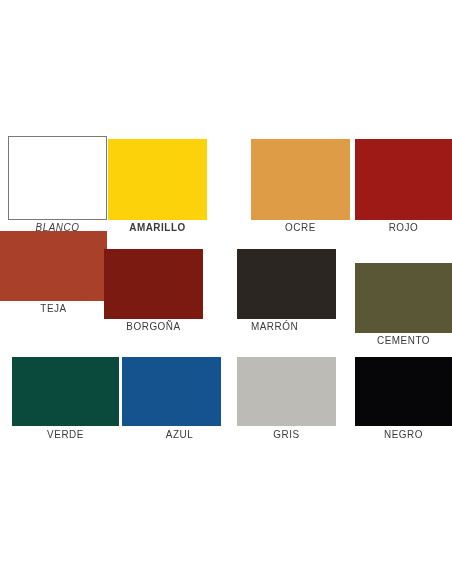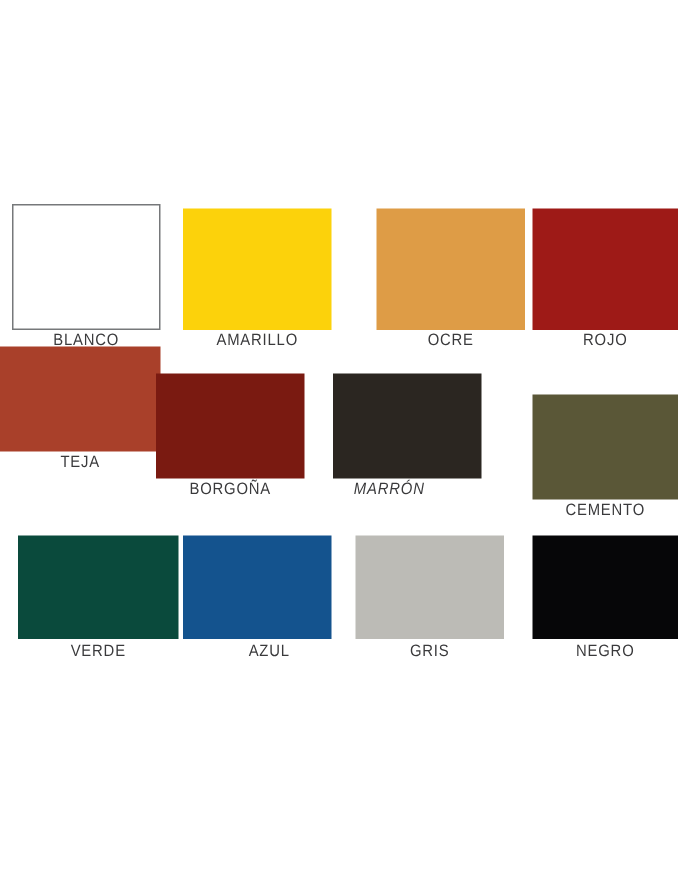--- a/index.html
+++ b/index.html
@@ -59,45 +59,45 @@
     transform: scaleX(0.9);
     transform-origin: center center;
     white-space: nowrap;
   }
 </style>
 </head>
 <body>
 
 <div id="chart">
   <div class="swatch-grid">
-      <div class="swatch-cell" style="left: 8px; top: 136px; width: 99px; height: 99px;">
+      <div class="swatch-cell" style="left: 8px; top: 136px; width: 99px; height: 99px; font-style: italic;">
         <div class="swatch-chip bordered" style="width: 99px; height: 84px; background: rgb(255, 255, 255); border-color: rgb(118, 120, 122);"></div>
         <div class="swatch-label" style="top: 85px;">BLANCO</div>
       </div>
-      <div class="swatch-cell" style="left: 122px; top: 139px; width: 99px; height: 96px;">
+      <div class="swatch-cell" style="left: 108px; top: 139px; width: 99px; height: 96px; font-weight: bold;">
         <div class="swatch-chip" style="width: 99px; height: 81px; background: rgb(252, 210, 11);"></div>
         <div class="swatch-label" style="top: 82px;">AMARILLO</div>
       </div>
       <div class="swatch-cell" style="left: 235px; top: 139px; width: 99px; height: 96px; margin-left: 16px;">
         <div class="swatch-chip" style="width: 99px; height: 81px; background: rgb(222, 156, 70);"></div>
         <div class="swatch-label" style="top: 82px;">OCRE</div>
       </div>
       <div class="swatch-cell" style="left: 355px; top: 139px; width: 97px; height: 96px;">
         <div class="swatch-chip" style="width: 97px; height: 81px; background: rgb(158, 26, 23);"></div>
         <div class="swatch-label" style="top: 82px;">ROJO</div>
       </div>
       <div class="swatch-cell" style="left: 0px; top: 231px; width: 107px; height: 85px;">
         <div class="swatch-chip" style="width: 107px; height: 70px; background: rgb(169, 64, 42);"></div>
         <div class="swatch-label" style="top: 71px;">TEJA</div>
       </div>
       <div class="swatch-cell" style="left: 104px; top: 249px; width: 99px; height: 85px;">
         <div class="swatch-chip" style="width: 99px; height: 70px; background: rgb(122, 26, 17);"></div>
         <div class="swatch-label" style="top: 71px;">BORGOÑA</div>
       </div>
-      <div class="swatch-cell" style="left: 222px; top: 249px; width: 75px; height: 85px; font-style: italic;">
+      <div class="swatch-cell" style="left: 237px; top: 249px; width: 75px; height: 85px;">
         <div class="swatch-chip" style="width: 99px; height: 70px; background: rgb(43, 38, 33);"></div>
         <div class="swatch-label" style="top: 71px;">MARRÓN</div>
       </div>
       <div class="swatch-cell" style="left: 355px; top: 263px; width: 97px; height: 85px;">
         <div class="swatch-chip" style="width: 97px; height: 70px; background: rgb(90, 87, 55);"></div>
         <div class="swatch-label" style="top: 71px;">CEMENTO</div>
       </div>
       <div class="swatch-cell" style="left: 12px; top: 357px; width: 107px; height: 85px;">
         <div class="swatch-chip" style="width: 107px; height: 69px; background: rgb(10, 74, 60);"></div>
         <div class="swatch-label" style="top: 71px;">VERDE</div>

